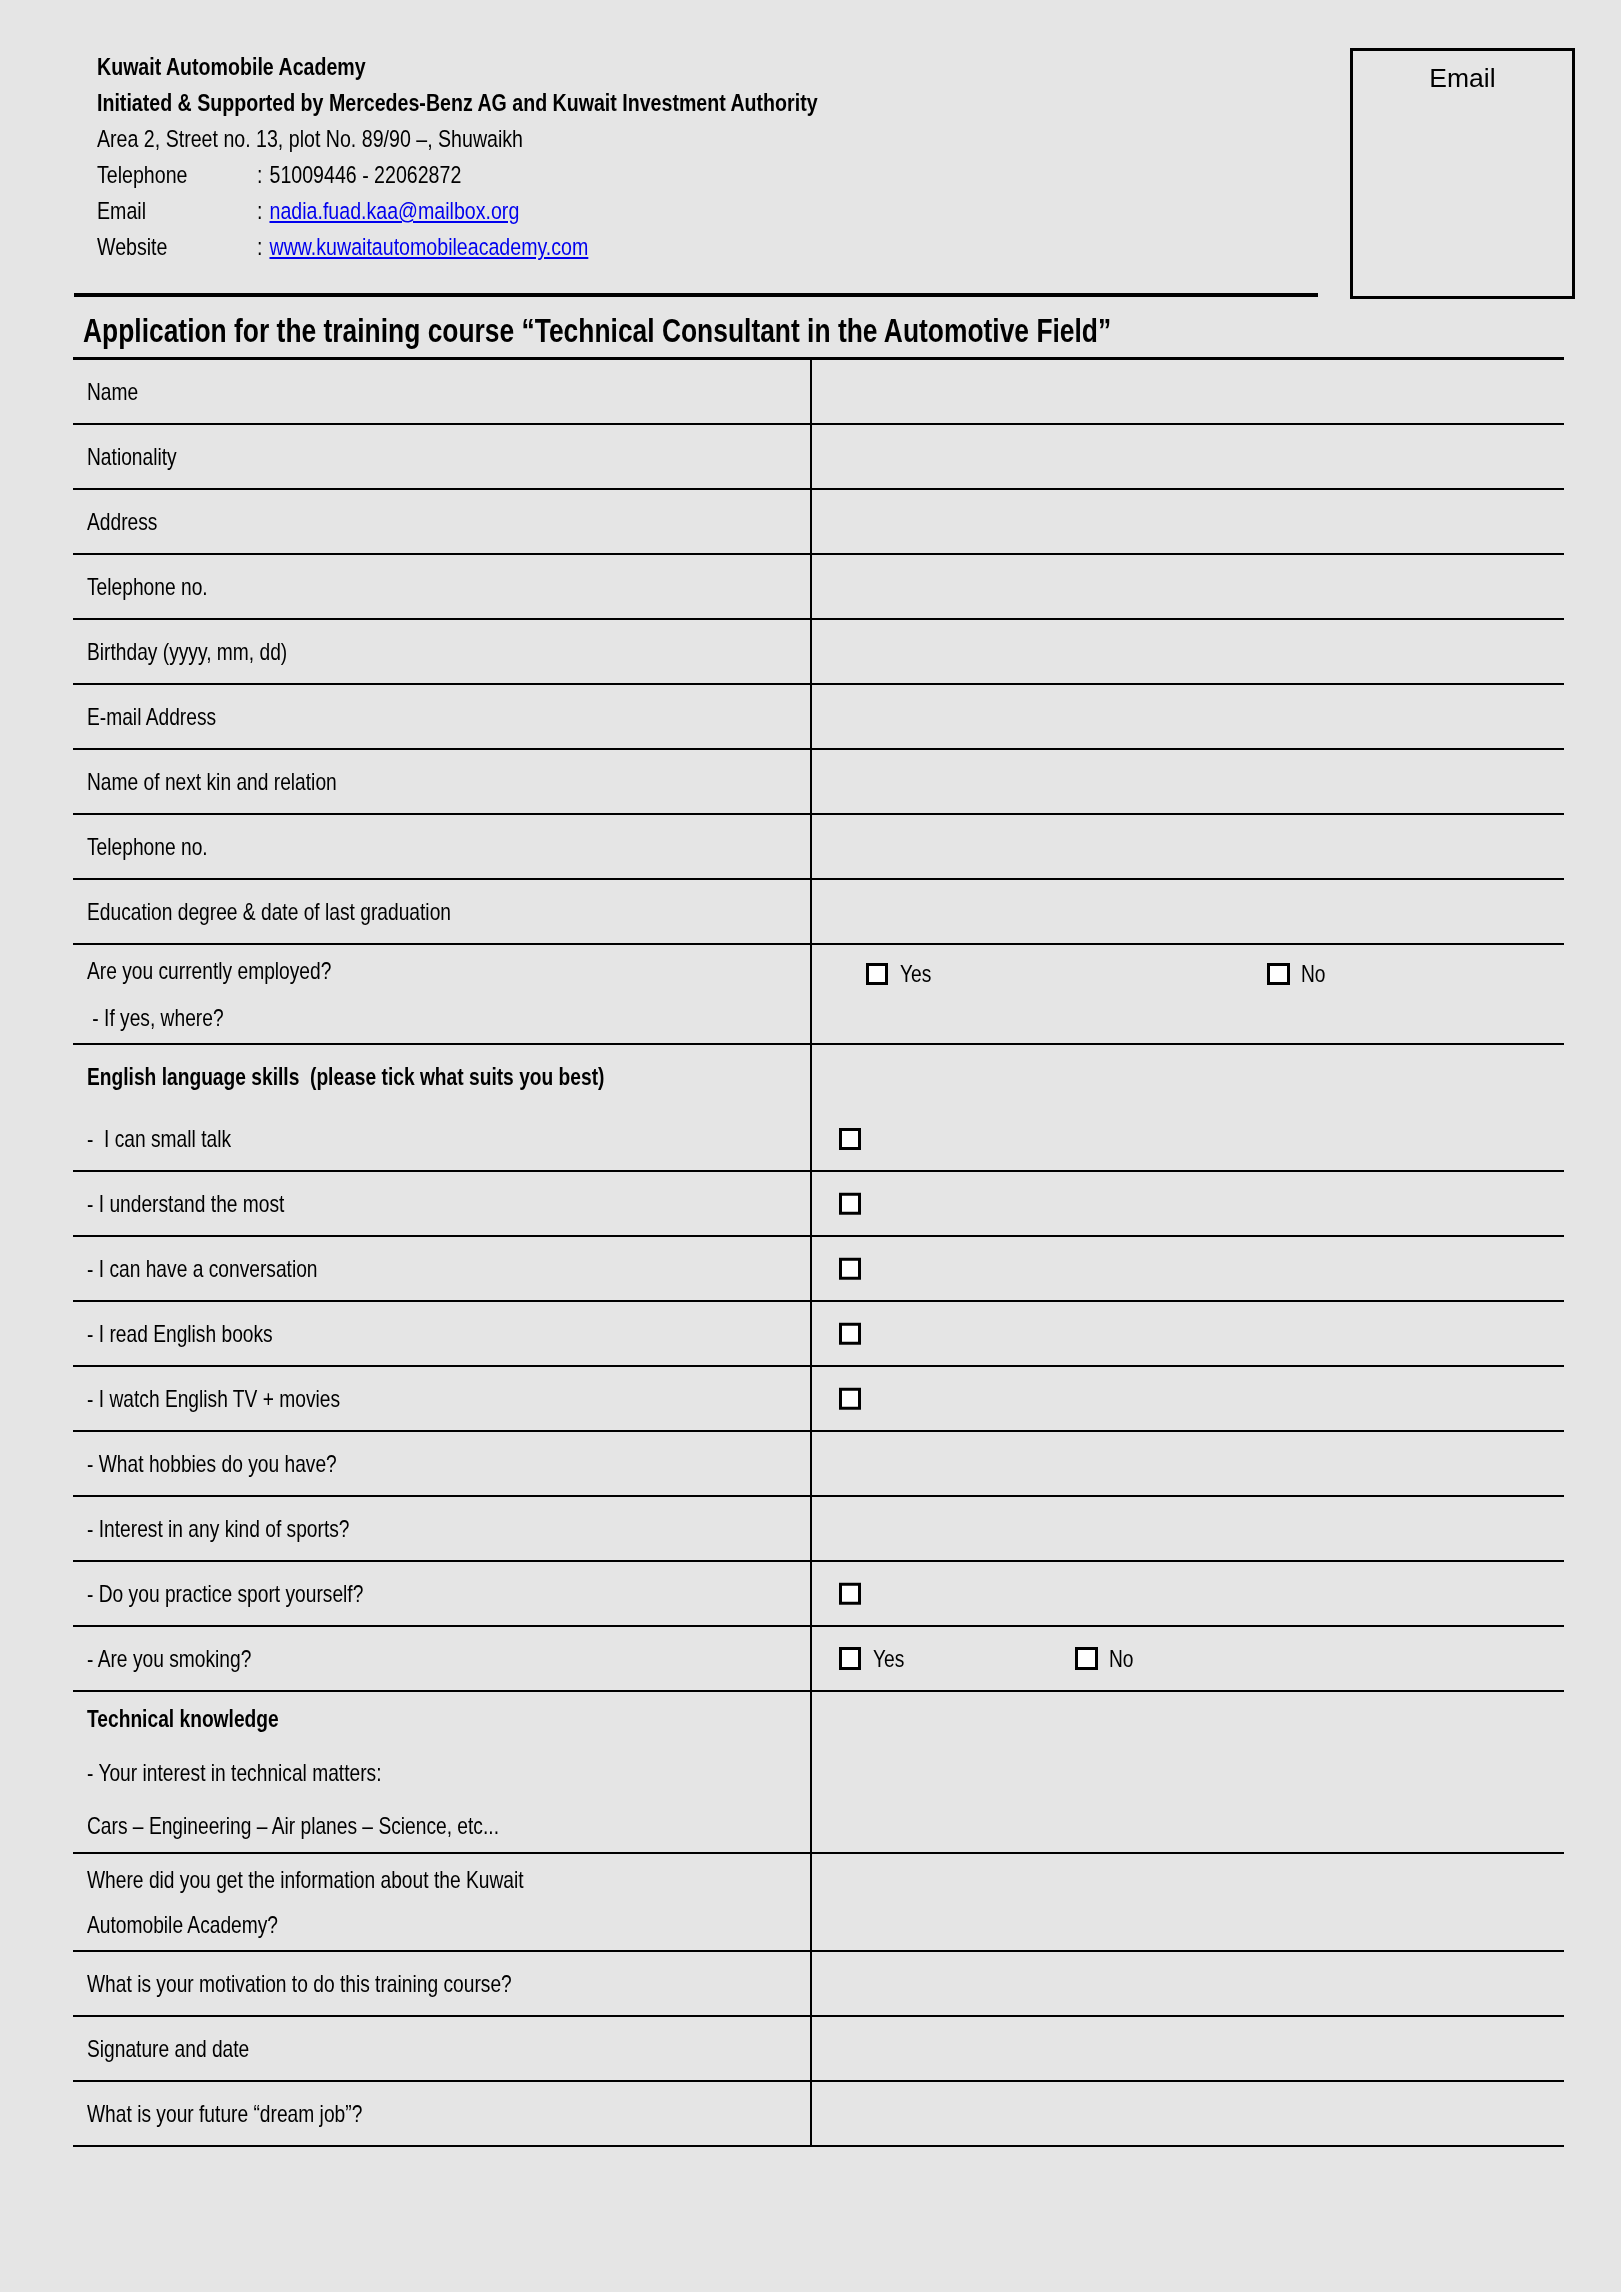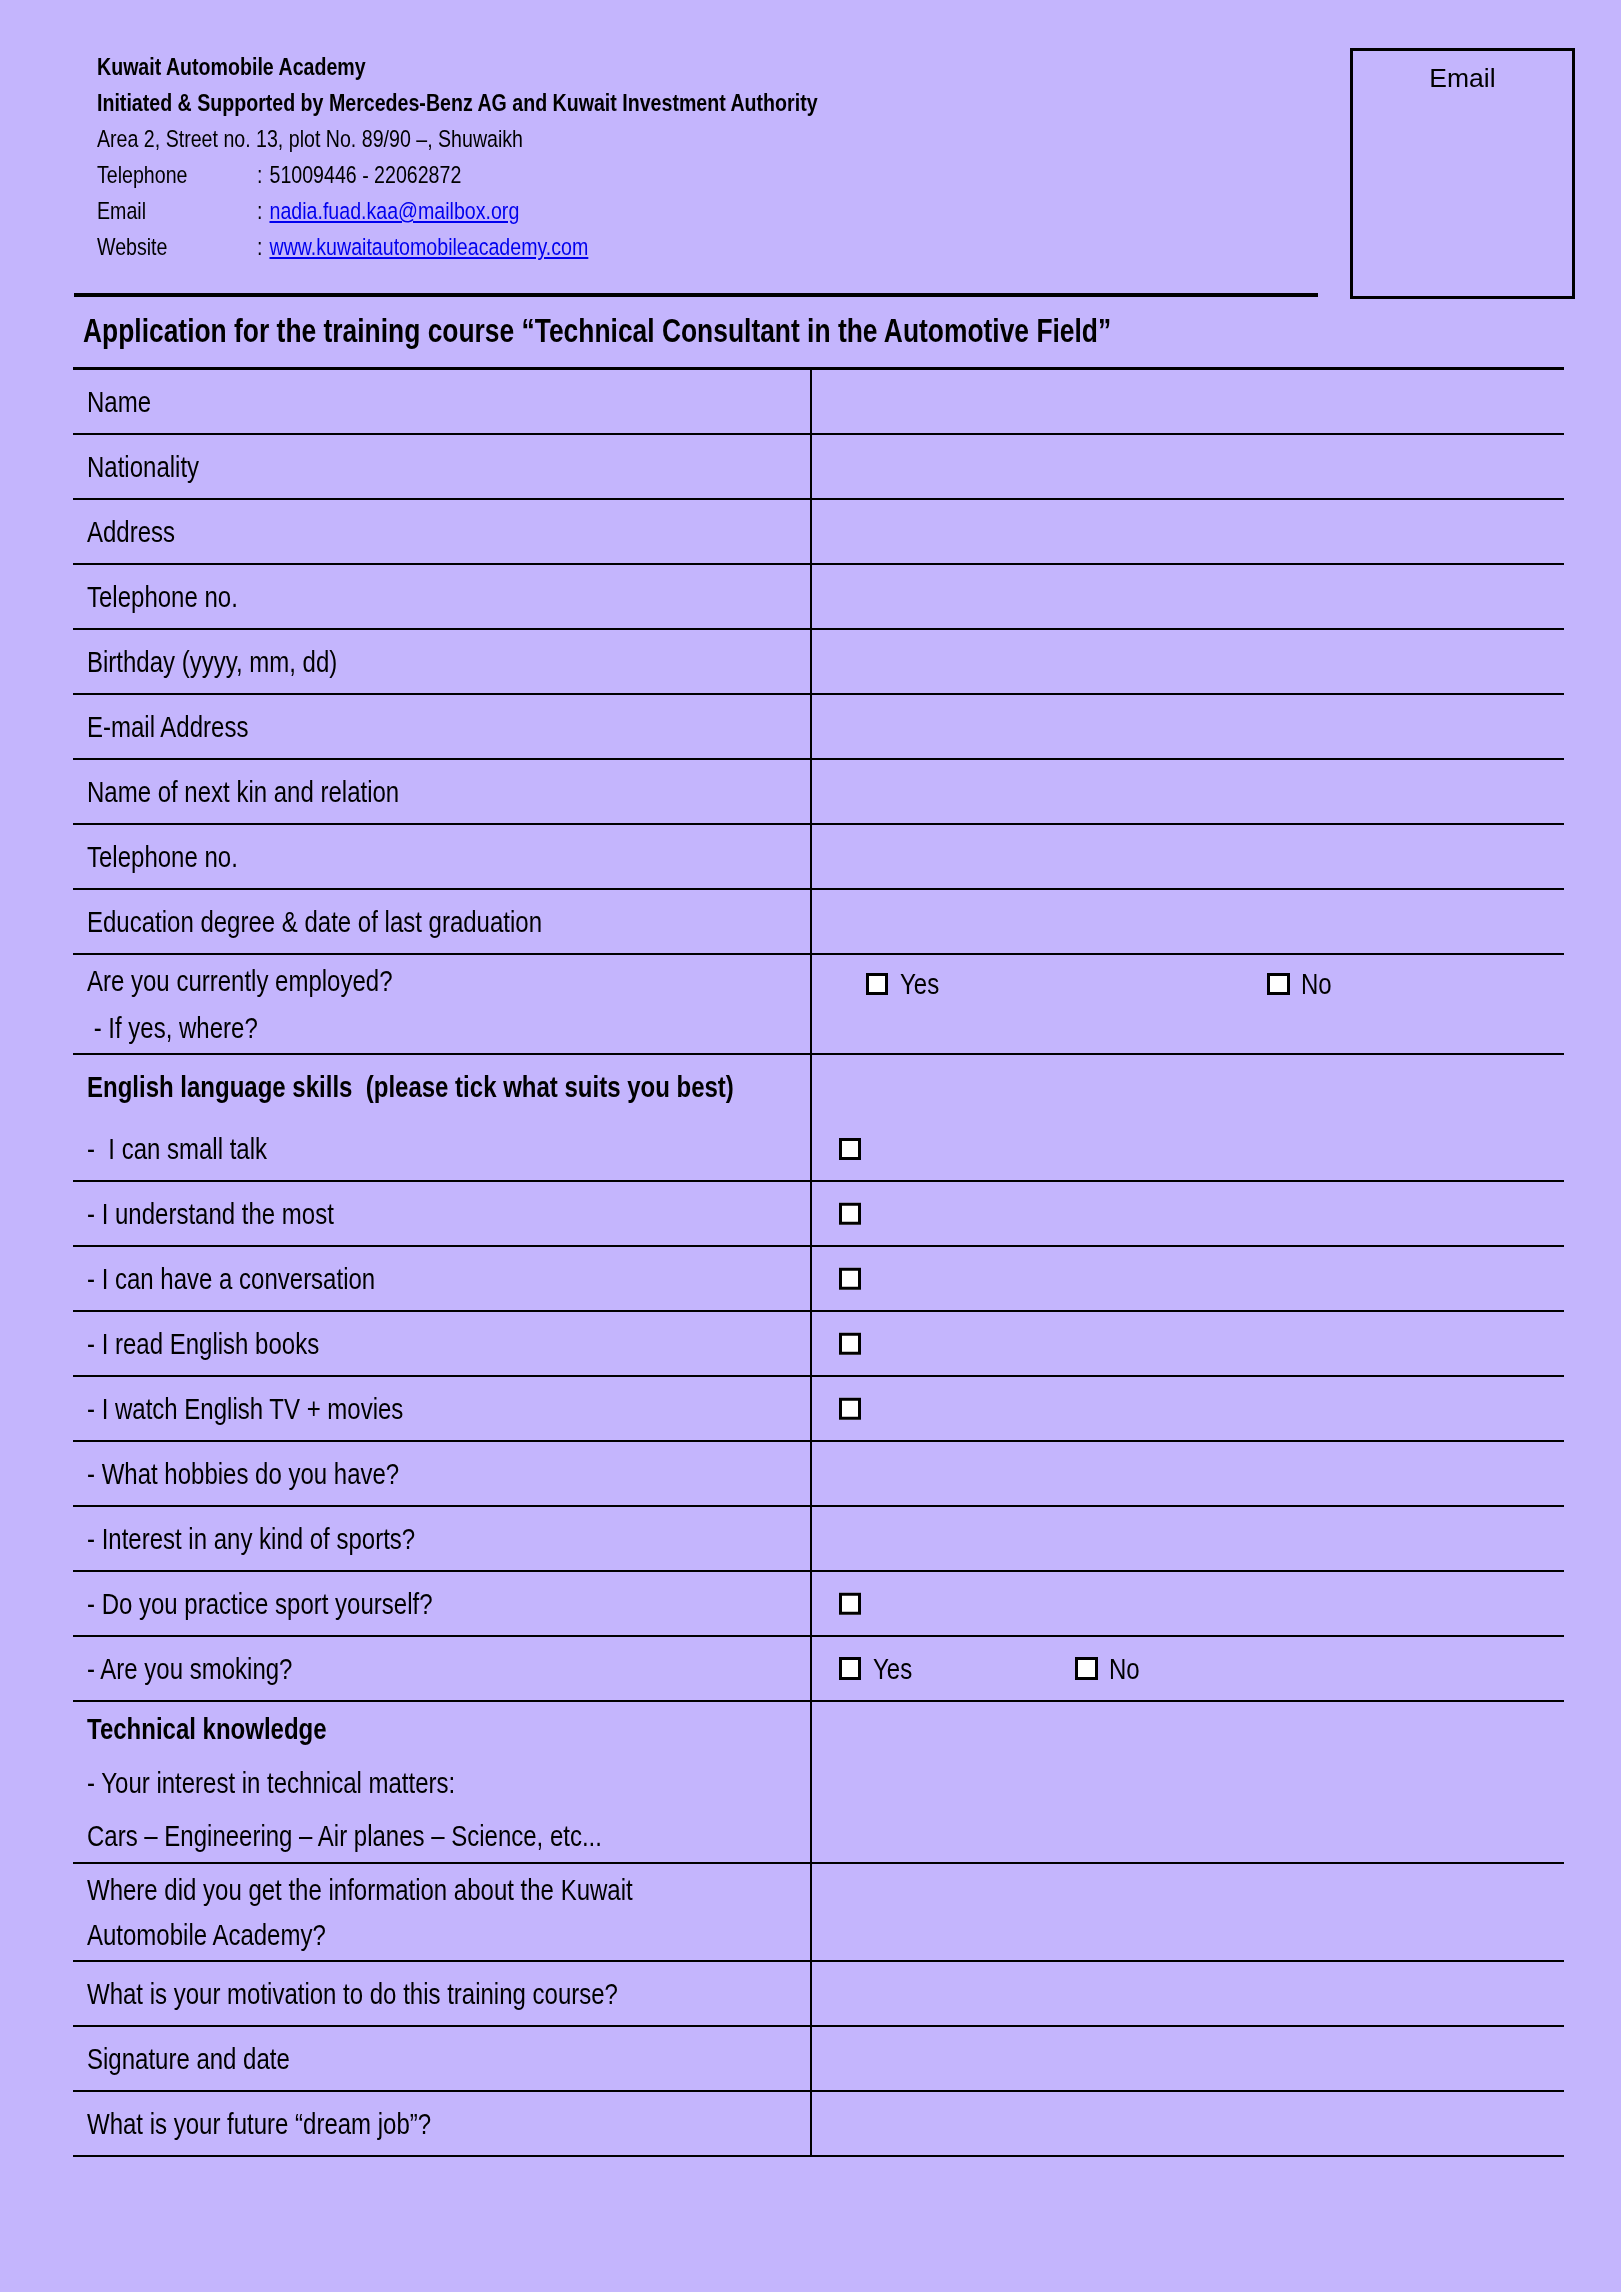--- a/index.html
+++ b/index.html
@@ -1,36 +1,36 @@
 <!DOCTYPE html>
 <html><head>
 <meta charset="utf-8">
 <style>
   html,body{margin:0;padding:0;background:#888;}
-  .page{position:relative;width:1621px;height:2293px;background:#c4b5fd;
+  .page{position:relative;width:1621px;height:2293px;background:#e5e5e5;
         font-family:"Liberation Sans",sans-serif;color:#000;overflow:hidden;}
   
   .t{display:inline-block;transform:scaleX(0.8);transform-origin:0 50%;white-space:pre;}
   .b{font-weight:bold;}
 
   
   .header{position:absolute;left:97px;top:49px;font-size:24.5px;}
   .h-line{height:36px;display:flex;align-items:center;}
   .c-label{width:160px;flex:none;}
   .lnk{color:#0000EE;text-decoration:underline;cursor:pointer;}
   .colon{margin-right:8.8px;}
 
   .photo-box{position:absolute;left:1350px;top:48px;width:225px;height:251px;
              border:3.9px solid #000;box-sizing:border-box;text-align:center;
              padding-top:11.8px;font-size:26.5px;}
   .separator{position:absolute;left:74px;top:293px;width:1244px;height:3.9px;background:#000;}
   .form-title{position:absolute;left:83px;top:312px;font-size:33px;height:41px;}
 
   
-  .app-table{position:absolute;left:73px;top:367px;width:1491px;border-top:3.9px solid #000;font-size:30px;}
+  .app-table{position:absolute;left:73px;top:357px;width:1491px;border-top:3.9px solid #000;font-size:24px;}
   .row{display:flex;border-bottom:2.9px solid #000;min-height:63px;}
   .cell-left{width:739px;flex:none;box-sizing:border-box;border-right:2.9px solid #000;
              padding:0 9.8px 0 13.7px;display:flex;flex-direction:column;justify-content:center;}
   .cell-right{flex:1;position:relative;}
   .line{line-height:41px;}
   .row-employed{min-height:98px;gap:48px;}
   .row-employed .cell-left{row-gap:5.9px;}
   .row-english{min-height:125px;}
   .row-english .cell-left{row-gap:21px;}
   .row-technical{min-height:160px;}

